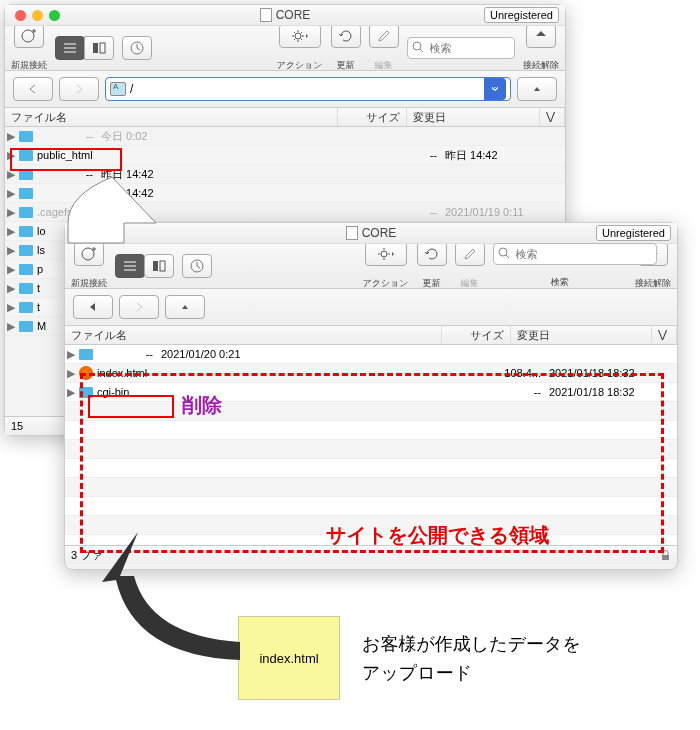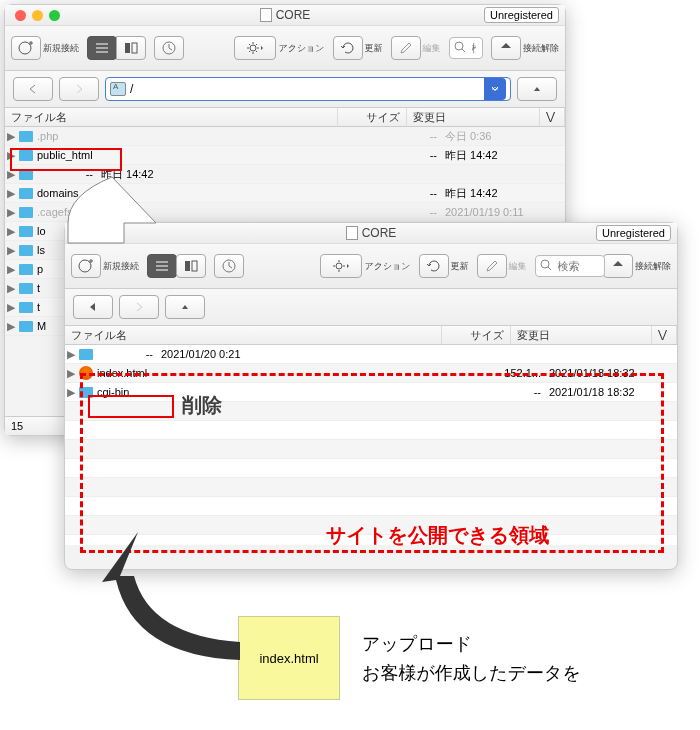--- a/index.html
+++ b/index.html
@@ -7,21 +7,21 @@
 .w1{left:4px;top:4px;width:560px;height:430px}
 .w2{left:64px;top:222px;width:612px;height:346px}
 .tbar{height:20px;display:flex;align-items:center;border-bottom:1px solid #ddd;position:relative;background:linear-gradient(#fafafa,#ececec)}
 .traffic{display:flex;gap:6px;padding-left:10px}
 .dot{width:11px;height:11px;border-radius:50%}
 .red{background:#ff5f56}.yel{background:#ffbd2e}.grn{background:#27c93f}
 .title{position:absolute;left:0;right:0;text-align:center;color:#444;font-size:12px;display:flex;justify-content:center;align-items:center;gap:4px}
 .doc-ic{width:10px;height:12px;background:#fff;border:1px solid #999}
 .badge{position:absolute;right:6px;top:2px;border:1px solid #aaa;border-radius:3px;padding:1px 5px;font-size:11px;background:#fff}
 .toolbar{display:flex;align-items:center;height:44px;padding:0 6px;gap:8px;border-bottom:1px solid #ccc;background:linear-gradient(#f8f8f8,#ececec)}
-.tbtn{display:flex;flex-direction:row;align-items:center;font-size:9px;color:#444;gap:2px}
+.tbtn{display:flex;flex-direction:column;align-items:center;font-size:9px;color:#444;gap:11px}
 .ibox{width:28px;height:22px;border:1px solid #aaa;border-radius:4px;background:linear-gradient(#fff,#eee);display:flex;align-items:center;justify-content:center}
 .act{background:#5a5a5a;border-color:#555}
 .act svg{stroke:#fff;fill:#fff}
 .search{flex:1;display:flex;}
 .sinp{width:100%;height:20px;border:1px solid #bbb;border-radius:4px;padding:0 6px 0 22px;font-size:11px;background:#fff}
 .srel{position:relative;flex:1}
 .sic{position:absolute;left:5px;top:4px}
 .navrow{display:flex;align-items:center;height:28px;padding:4px 8px;gap:6px;background:linear-gradient(#f8f8f8,#eee);border-bottom:1px solid #ccc}
 .nbtn{width:38px;height:22px;border:1px solid #aaa;border-radius:4px;background:linear-gradient(#fff,#eee);display:flex;align-items:center;justify-content:center}
 .path{flex:1;height:22px;border:1px solid #4a7dd4;border-radius:4px;background:#fff;display:flex;align-items:center;padding:0 4px;gap:4px;font-size:12px}
@@ -42,21 +42,21 @@
 .rn{flex:1;display:flex;align-items:center}
 .rs{width:56px;text-align:right;padding-right:4px}
 .rd{width:120px;padding-left:4px}
 .w2 .rd{width:128px}
 .status{height:18px;border-top:1px solid #ccc;background:linear-gradient(#fafafa,#eee);display:flex;align-items:center;padding:0 6px;font-size:11px;justify-content:space-between}
 .ring{position:absolute;border:2px solid #e90000}
 .r1{left:10px;top:148px;width:108px;height:19px}
 .arrow1{position:absolute;left:58px;top:175px;z-index:1}
 .dash{position:absolute;border:3px dashed #e90000;left:80px;top:373px;width:578px;height:174px;z-index:5;pointer-events:none}
 .r3{position:absolute;border:2px solid #e90000;left:88px;top:395px;width:82px;height:19px;z-index:6;pointer-events:none}
-.lbl-del{position:absolute;left:182px;top:392px;color:#404040;font-size:20px;font-weight:bold;z-index:6}
+.lbl-del{position:absolute;left:182px;top:392px;color:#a21caf;font-size:20px;font-weight:bold;z-index:6}
 .lbl-area{position:absolute;left:326px;top:522px;color:#e90000;font-size:20px;font-weight:bold;z-index:6}
 .arrow2{position:absolute;left:90px;top:526px;z-index:7}
 .note{position:absolute;left:238px;top:616px;width:100px;height:82px;background:#faf89c;border:1px solid #cc9;display:flex;align-items:center;justify-content:center;font-size:13px}
 .note-txt{position:absolute;left:362px;top:630px;font-size:18px;line-height:1.6}
 .lock{width:11px;height:11px}
 </style>
 </head>
 <body>
 
 <div class="win w1">
@@ -174,41 +174,39 @@
   <div class="hdr">
     <div class="cn">ファイル名</div>
     <div class="cs">サイズ</div>
     <div class="cd">変更日</div>
     <div style="width:12px">⋁</div>
   </div>
   <div class="rows" id="rows1">
       <div class="row dim">
         <span class="tri">▶</span>
         <span class="fld"></span>
-        <span class="rn">.php</span>
-        <span class="rs">--</span>
-        <span class="rd">今日 0:36</span>
+        <span class="rs">--</span>
+        <span class="rd">今日 0:02</span>
       </div>
       <div class="row even">
         <span class="tri">▶</span>
         <span class="fld"></span>
         <span class="rn">public_html</span>
         <span class="rs">--</span>
         <span class="rd">昨日 14:42</span>
       </div>
       <div class="row">
         <span class="tri">▶</span>
         <span class="fld"></span>
         <span class="rs">--</span>
         <span class="rd">昨日 14:42</span>
       </div>
       <div class="row even">
         <span class="tri">▶</span>
         <span class="fld"></span>
-        <span class="rn">domains</span>
         <span class="rs">--</span>
         <span class="rd">昨日 14:42</span>
       </div>
       <div class="row dim">
         <span class="tri">▶</span>
         <span class="fld"></span>
         <span class="rn">.cagefs</span>
         <span class="rs">--</span>
         <span class="rd">2021/01/19 0:11</span>
       </div>
@@ -376,48 +374,55 @@
       <div class="row">
         <span class="tri">▶</span>
         <span class="fld"></span>
         <span class="rs">--</span>
         <span class="rd">2021/01/20 0:21</span>
       </div>
       <div class="row even">
         <span class="tri">▶</span>
         <span class="fic"></span>
         <span class="rn">index.html</span>
-        <span class="rs">152.1...</span>
+        <span class="rs">108.4...</span>
         <span class="rd">2021/01/18 18:32</span>
       </div>
       <div class="row">
         <span class="tri">▶</span>
         <span class="fld"></span>
         <span class="rn">cgi-bin</span>
         <span class="rs">--</span>
         <span class="rd">2021/01/18 18:32</span>
       </div>
       <div class="row even"></div>
       <div class="row"></div>
       <div class="row even"></div>
       <div class="row"></div>
       <div class="row even"></div>
       <div class="row"></div>
       <div class="row even"></div>
       <div class="row"></div>
+    </div>
+  <div class="status">
+      <span>3 ファ</span>
+      <svg class="lock">
+        <rect x="2" y="5" width="7" height="5" fill="#888"></rect>
+        <path d="M3 5V3a2.5 2.5 0 0 1 5 0v2" fill="none" stroke="#888"></path>
+      </svg>
     </div>
 </div>
 
 <div class="ring r1"></div>
 <div class="dash"></div>
 <div class="r3"></div>
 <div class="lbl-del">削除</div>
 <div class="lbl-area">サイトを公開できる領域</div>
 <svg class="arrow2" width="160" height="150">
     <path d="M48 6 L30 50 L44 50 Q60 110 150 116 L150 134 Q44 130 26 54 L12 56 Z" fill="#333"></path>
   </svg>
 <div class="note">
     <span>index.html</span>
   </div>
 <div class="note-txt">
+    <div>お客様が作成したデータを</div>
     <div>アップロード</div>
-    <div>お客様が作成したデータを</div>
   </div>
 
 </body></html>

